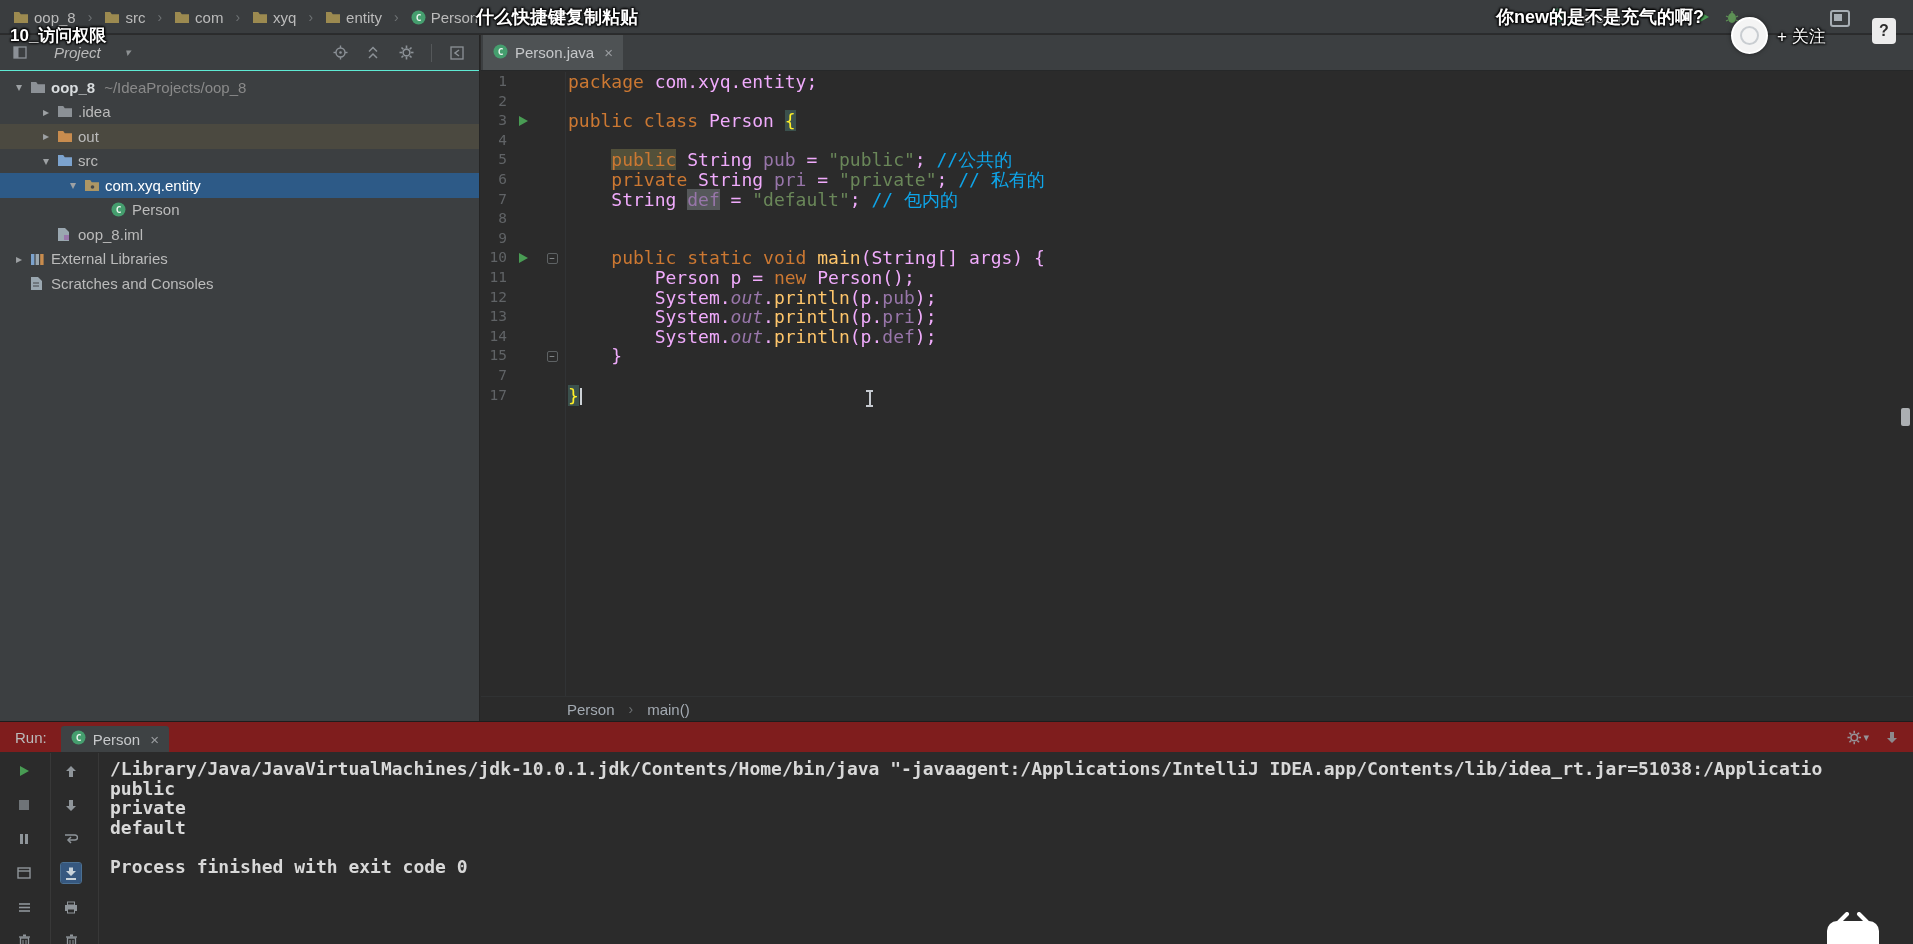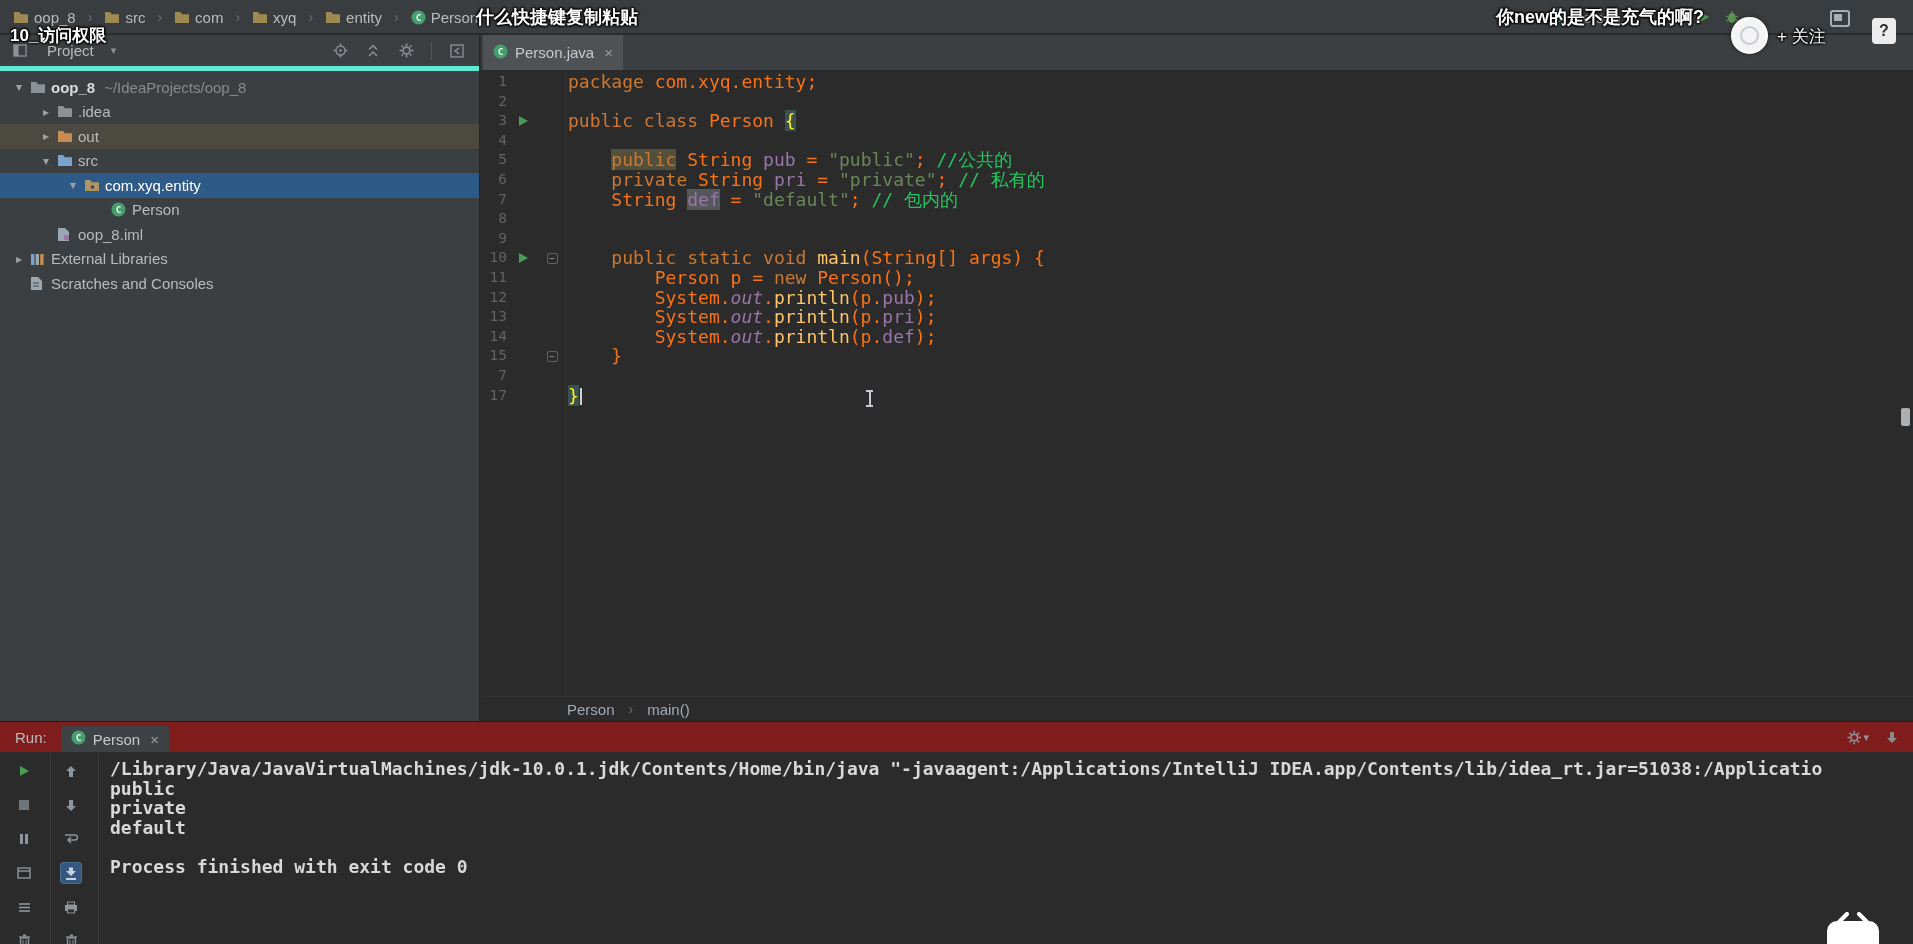--- a/index.html
+++ b/index.html
@@ -18,21 +18,21 @@
   .runcfg { position:absolute; left:1550px; top:5px; height:24px; display:flex;
     align-items:center; gap:8px; color:#BBBBBB; font-size:15px; }
   .rc-arrow { color:#8D9193; font-size:12px; margin-left:34px; }
   .navbtn { position:absolute; top:7px; width:20px; height:20px; display:flex;
     align-items:center; justify-content:center; }
 
   
   .ppanel { position:absolute; left:0; top:35px; width:480px; height:686px;
     background:#3C3F41; border-right:1px solid #252525; }
   .phead { height:36px; display:flex; align-items:center; padding:0 12px 0 10px;
-    gap:17px; color:#BBBBBB; font-size:15px; border-bottom:5px solid #5eead4; }
+    gap:24px; color:#BBBBBB; font-size:15px; border-bottom:1px solid #5eead4;font-style:italic; }
   .phead .caret { color:#8D9193; font-size:11px; }
   .phead .sp { flex:1; }
   .phicon { width:20px; height:20px; display:flex; align-items:center; justify-content:center; opacity:.85; }
   .phdiv { width:1px; height:18px; background:#55585A; margin:0 2px; }
   #project-tree { padding-top:4px; font-size:15px; color:#BBBBBB; }
   .trow { height:24.5px; display:flex; align-items:center; white-space:nowrap; }
   .trow.selected { background:#2D5A87; color:#FFFFFF; }
   .trow.hl { background:rgba(130,110,66,0.22); }
   .tpad { flex:none; }
   .tarrow { flex:none; width:22px; text-align:center; color:#9DA1A4; font-size:12px; }
@@ -51,23 +51,23 @@
   .gutline { position:absolute; left:84px; top:0; bottom:0; width:1px; background:#313335; }
   .cline { display:flex; height:19.6px; line-height:19.6px;
     font-family:"DejaVu Sans Mono", monospace; font-size:18px; }
   .ln { flex:none; width:26px; text-align:right; color:#606366; font-size:14.5px; }
   .gslot { flex:none; width:32px; display:flex; align-items:center; justify-content:center; }
   .fslot { flex:none; width:26px; display:flex; align-items:center; justify-content:center; }
   .foldm { width:11px; height:11px; border:1px solid #5E6264; border-radius:2px;
     color:#9DA1A4; font-size:9px; line-height:9px; text-align:center; }
   .ctext { white-space:pre; color:#A9B7C6; padding-left:3px; }
   .tk-k  { color:#CC7832; }
-  .tk-p  { color:#f97316; }
+  .tk-p  { color:#f0abfc; }
   .tk-s  { color:#6A8759; }
-  .tk-c  { color:#22c55e; }
+  .tk-c  { color:#0ea5e9; }
   .tk-f  { color:#9876AA; }
   .tk-fi { color:#9876AA; font-style:italic; }
   .tk-m  { color:#FFC66B; }
   .tk-b  { color:#FFEF28; background:#3B514D; }
   .tk-hk { color:#CC7832; background:#52503A; }
   .tk-hf { color:#9876AA; background:#55585A; }
   .tcaret { display:inline-block; width:2px; height:17px; background:#CDD2D6;
     vertical-align:middle; margin-left:1px; }
   .sbar { position:absolute; top:37px; right:1px; width:12px; bottom:25px; }
   .sthumb { position:absolute; left:1px; top:336px; width:9px; height:18px;

